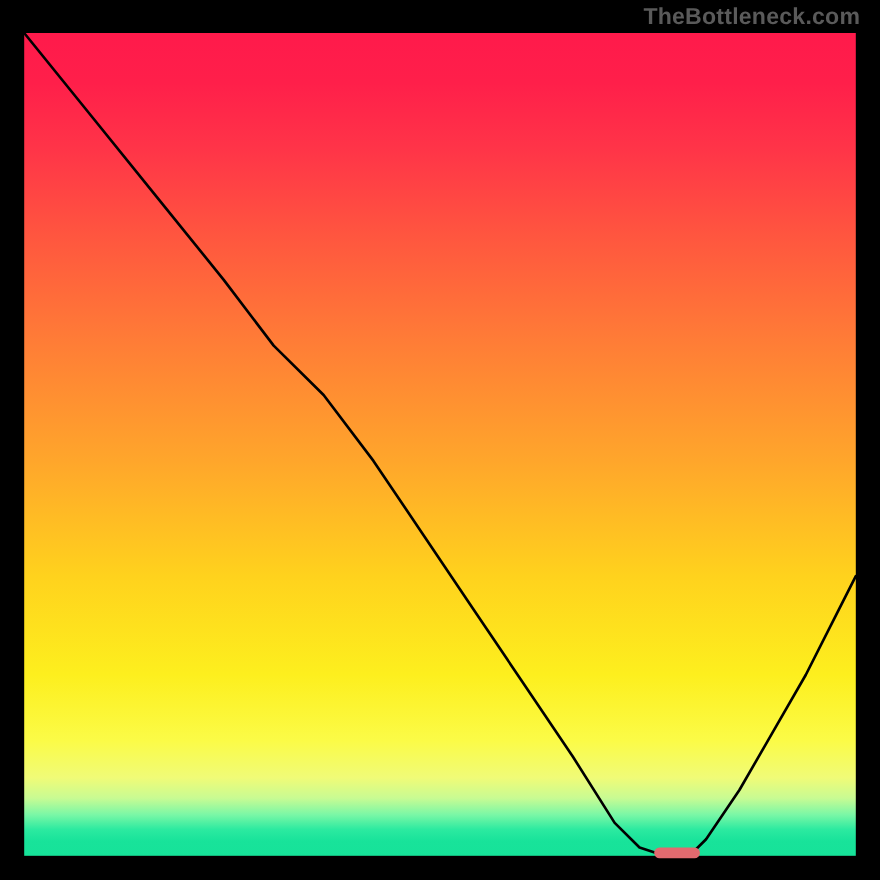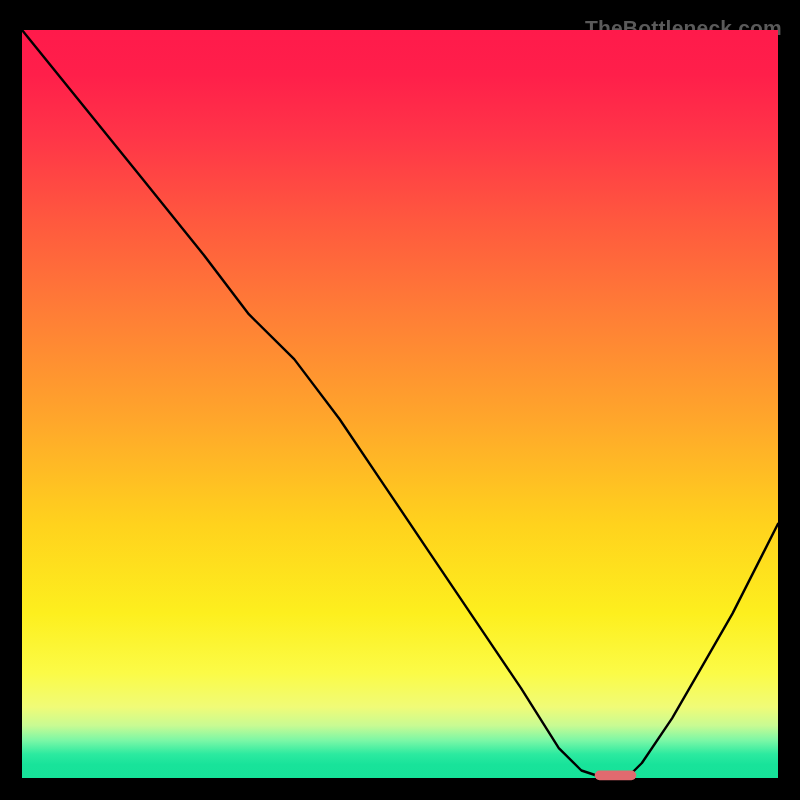--- a/index.html
+++ b/index.html
@@ -12,21 +12,21 @@
     font-family: Arial, Helvetica, sans-serif;
   }
   .frame {
     position: relative;
     width: 800px;
     height: 800px;
     background: #000;
   }
   .watermark {
     position: absolute;
-    top: 16px;
+    top: 4px;
     right: 18px;
     color: #5a5a5a;
     font-size: 21px;
     font-weight: 600;
     letter-spacing: 0.2px;
   }
   .plot {
     position: absolute;
     left: 22px;
     top: 30px;

